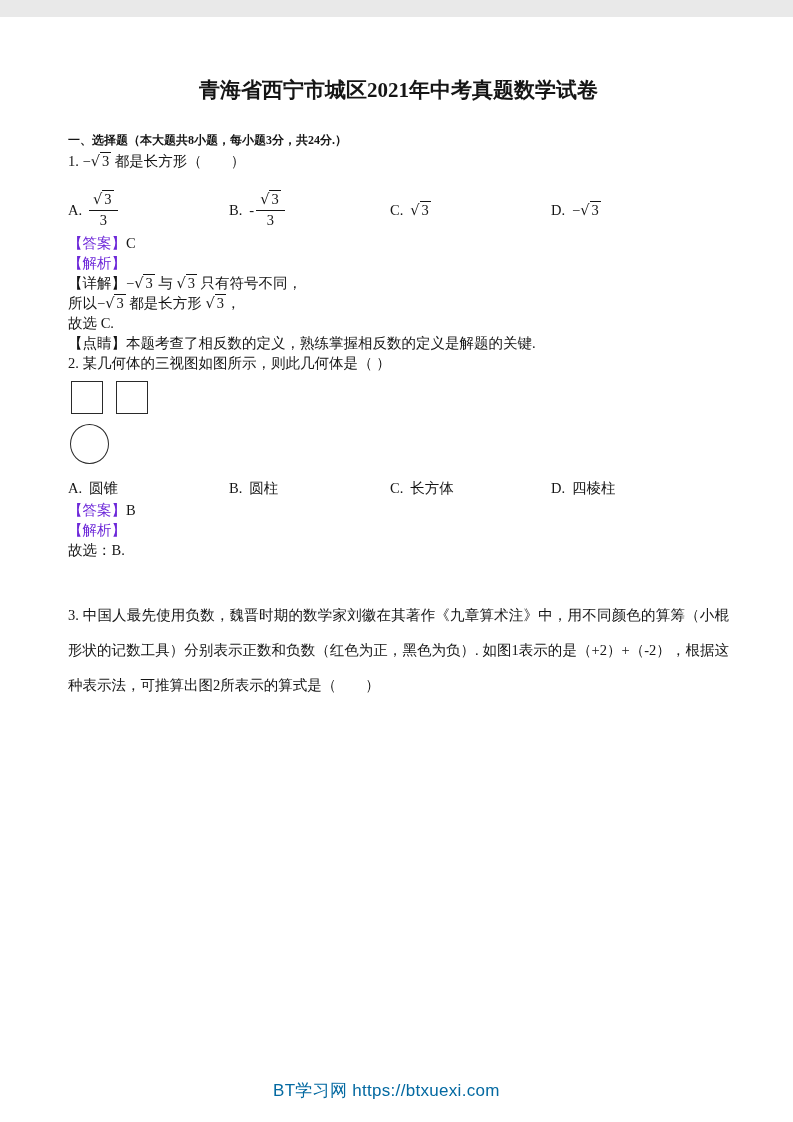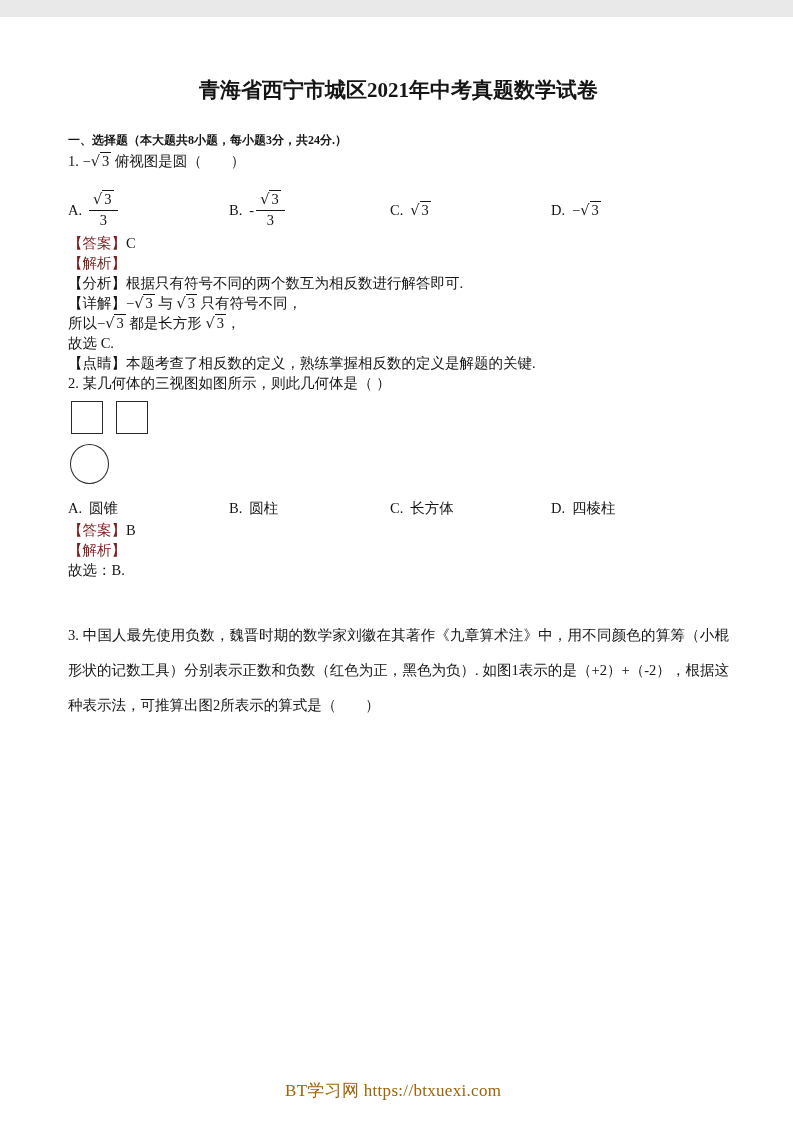--- a/index.html
+++ b/index.html
@@ -21,58 +21,58 @@
   }
   .heading {
     margin: 24px 0 0 0;
     font-size: 12px; font-weight: bold; line-height: 22px;
   }
   p.line { margin: 0; line-height: 20px; }
   .mt18 { margin-top: 18px; } .mt16 { margin-top: 16px; }
   .mt14 { margin-top: 14px; } .mt13 { margin-top: 13px; }
   .mt12 { margin-top: 12px; } .mt11 { margin-top: 11px; }
   .mt10 { margin-top: 10px; } .mt15 { margin-top: 15px; }
-  .blue { color: #7f1d1d; }
+  .blue { color: #6d28d9; }
   
   .sqrt { white-space: nowrap; display: inline-block; }
   .rsign { font-family: "DejaVu Sans", sans-serif; }
   .rad { border-top: 1px solid #151515; padding: 0 2px; }
   .frac { display: inline-block; vertical-align: middle; text-align: center; line-height: 1.2; }
   .frac .num { display: block; border-bottom: 1px solid #151515; padding: 0 4px 1px 4px; }
   .frac .den { display: block; padding-top: 1px; }
   
   .optrow { display: flex; align-items: center; min-height: 24px; }
   .opt { width: 161px; display: flex; align-items: center; gap: 7px; }
   .opt:last-child { width: auto; }
   .optrow.tall { min-height: 46px; }
   
   .fig-row { display: flex; gap: 13px; margin-top: 8px; padding-left: 3px; }
   .square { width: 30px; height: 31px; border: 1px solid #2a2a2a; background: #fff; }
   .circle { width: 37px; height: 38px; border: 1px solid #2a2a2a; border-radius: 50%; margin-top: 10px; margin-left: 2px; background:#fff; }
   
   .q3para { margin: 38px 0 0 0; line-height: 35px; text-align: justify; }
   .footer {
-    position: absolute; left: 285px; top: 1062px;
-    font-family: Liberation Serif, serif;
-    font-size: 17px; color: #a16207; letter-spacing: 0.3px;
+    position: absolute; left: 273px; top: 1062px;
+    font-family: Liberation Sans, sans-serif;
+    font-size: 17px; color: #0369a1; letter-spacing: 0.3px;
   }
 </style>
 </head>
 <body>
 
 <div class="page">
 
   <h1 class="title">青海省西宁市城区2021年中考真题数学试卷</h1>
 
   <h2 class="heading">一、选择题（本大题共8小题，每小题3分，共24分.）</h2>
 
   <p class="line mt18">
     <span>1.</span>
     <span class="sqrt"><span>−</span><span class="rsign">√</span><span class="rad">3</span></span>
-    <span>俯视图是圆（　　）</span>
+    <span>都是长方形（　　）</span>
   </p>
 
   <div class="optrow tall mt16">
     <span class="opt">
       <span>A.</span>
       <span class="frac">
           <span class="num"><span class="rsign">√</span><span class="rad">3</span></span>
           <span class="den">3</span>
         </span>
     </span>
@@ -92,23 +92,20 @@
       <span>D.</span>
       <span class="sqrt"><span>−</span><span class="rsign">√</span><span class="rad">3</span></span>
     </span>
   </div>
 
   <p class="line mt14">
     <span class="blue">【答案】</span><span>C</span>
   </p>
   <p class="line mt16">
     <span class="blue">【解析】</span>
-  </p>
-  <p class="line mt16">
-    <span>【分析】</span><span>根据只有符号不同的两个数互为相反数进行解答即可.</span>
   </p>
   <p class="line mt12">
     <span>【详解】</span><span class="sqrt"><span>−</span><span class="rsign">√</span><span class="rad">3</span></span>
     <span>与</span>
     <span class="sqrt"><span class="rsign">√</span><span class="rad">3</span></span>
     <span>只有符号不同，</span>
   </p>
   <p class="line mt10">
     <span>所以</span><span class="sqrt"><span>−</span><span class="rsign">√</span><span class="rad">3</span></span>
     <span>都是长方形</span>

